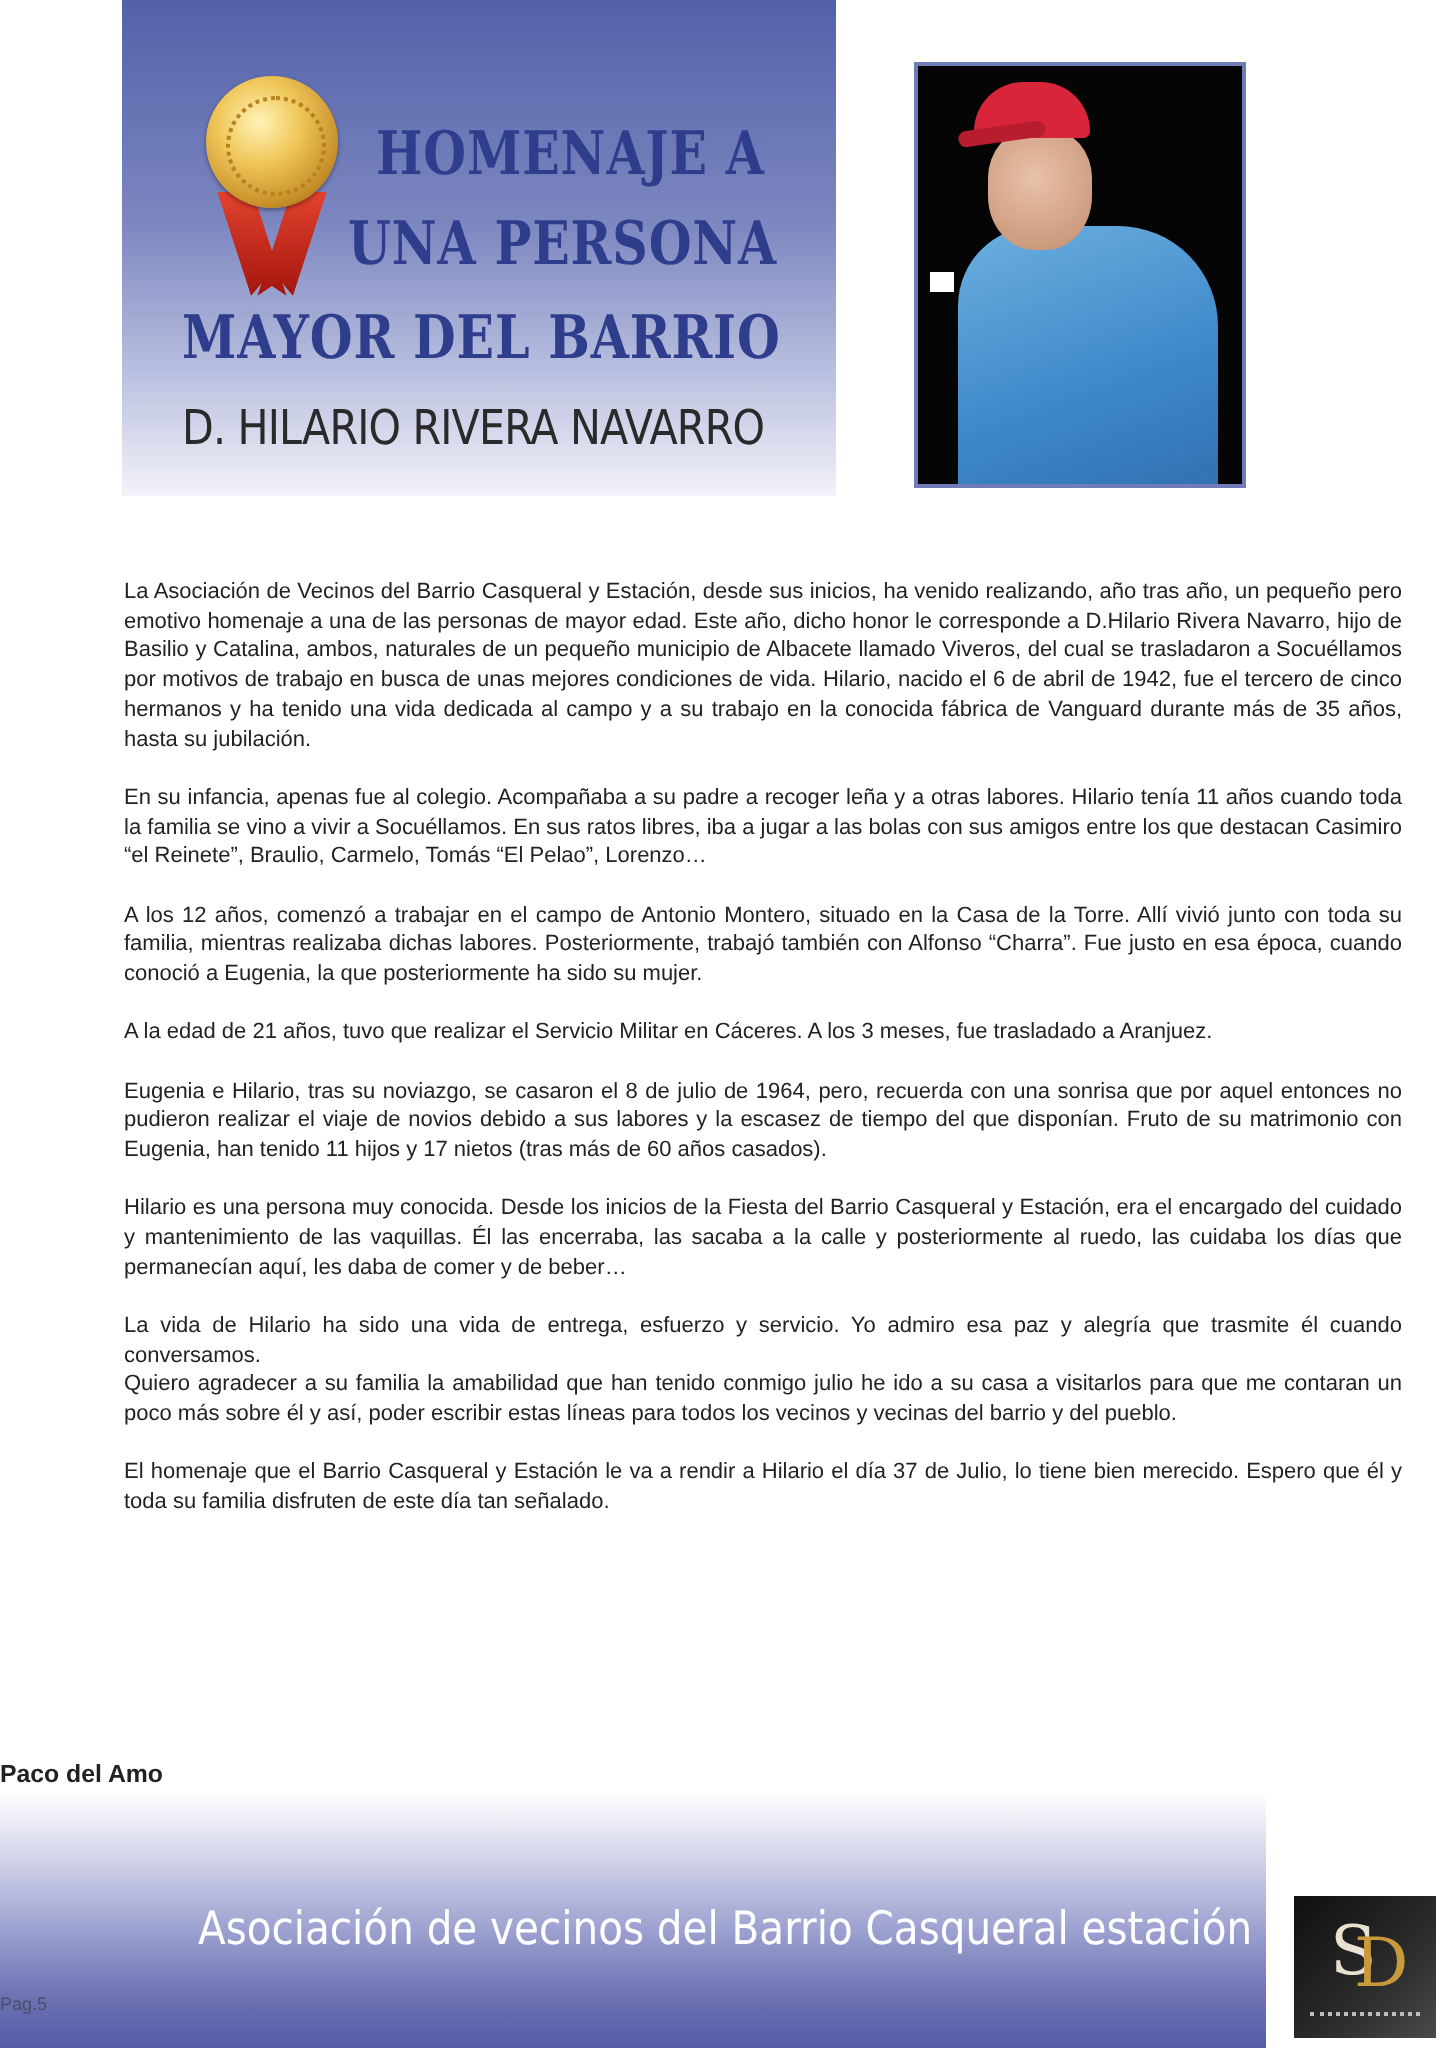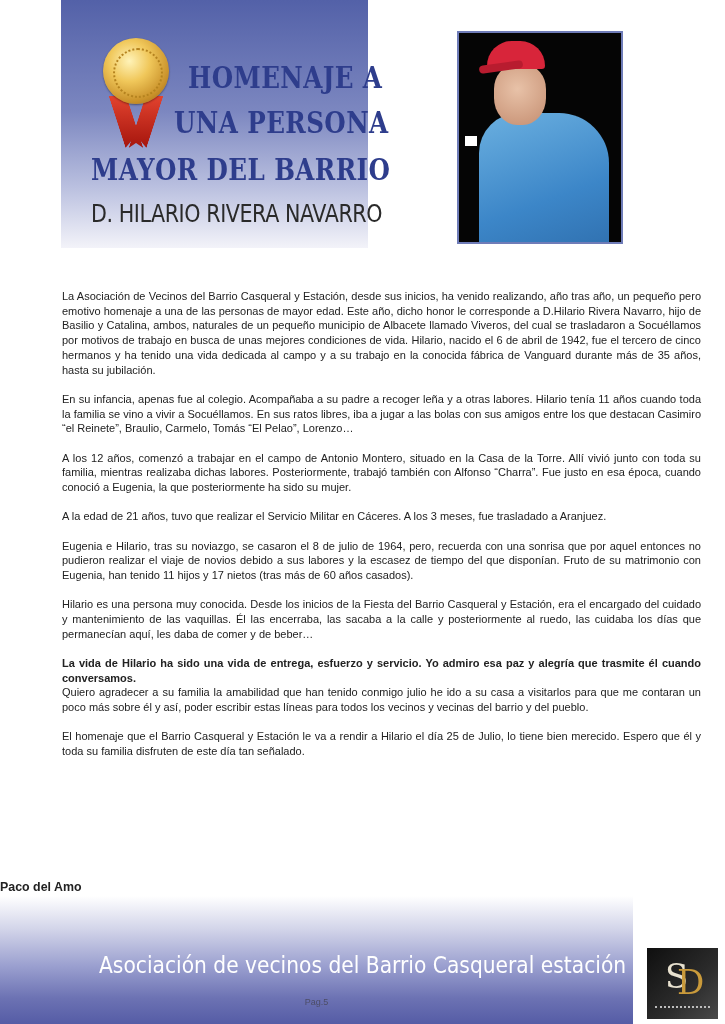--- a/index.html
+++ b/index.html
@@ -1,20 +1,20 @@
 <!DOCTYPE html>
 <html><head>
   <meta charset="utf-8">
   <style>
     * { margin: 0; padding: 0; box-sizing: border-box; }
     html, body { width: 725px; height: 1024px; background: #ffffff; overflow: hidden; }
     body { position: relative; font-family: "Liberation Sans", sans-serif; color: #1e1e1e; }
 
     .banner {
-      position: absolute; left: 61px; top: 0; width: 307px; height: 248px;
+      position: absolute; left: 61px; top: 0; width: 357px; height: 248px;
       background: linear-gradient(to bottom, #5361a8 0%, #7c87c0 45%, #b9bfdf 75%, #f3f3f9 100%);
     }
     .medal { position: absolute; left: 40px; top: 38px; width: 70px; height: 112px; }
     .medal .disc {
       position: absolute; left: 2px; top: 0; width: 66px; height: 66px; border-radius: 50%;
       background: radial-gradient(circle at 40% 35%, #fff3b8 0%, #f0c75a 35%, #c9912a 70%, #8a5a12 100%);
       box-shadow: 0 1px 2px rgba(0,0,0,0.4);
     }
     .medal .disc::after {
       content: ""; position: absolute; left: 10px; top: 10px; width: 46px; height: 46px;
@@ -59,32 +59,32 @@
       background: linear-gradient(160deg, #6bb0e0, #3c86c8 60%, #2f6fae);
       border-radius: 40px 50px 0 0;
     }
     .photo .square { position: absolute; left: 6px; top: 103px; width: 12px; height: 10px; background: #fff; }
 
     .article {
       position: absolute; left: 62px; top: 289px; width: 639px;
       font-size: 11px; line-height: 14.7px; color: #222; text-align: justify;
     }
     .article p { margin-bottom: 14.6px; }
-    .article p.tight { margin-bottom: 0; font-weight: bold; }
+    .article p.tight { margin-bottom: 0; }
     .signature { position: absolute; left: 0; right: 0; top: 880px; text-align: left; font-weight: bold; font-size: 12.4px; color: #222; }
 
     .footer {
       position: absolute; left: 0; top: 896px; width: 633px; height: 128px;
       background: linear-gradient(to bottom, #ffffff 0%, #d4d6ea 25%, #9a9fcf 55%, #6c72b3 80%, #555ca6 100%);
     }
     .footer-title {
       position: absolute; left: 99px; top: 56px; font-size: 23px; color: #ffffff;
       font-family: "DejaVu Sans", sans-serif; white-space: nowrap; transform: scaleX(0.88); transform-origin: left top;
     }
-    .page-num { position: absolute; left: 0; right: 0; top: 101px; text-align: center; font-size: 9px; color: #4d4d66; }
+    .page-num { position: absolute; left: 0; right: 0; top: 101px; text-align: left; font-size: 9px; color: #4d4d66; }
     .logo {
       position: absolute; left: 647px; top: 52px; width: 71px; height: 71px;
       background: linear-gradient(135deg, #0f0f0f, #2c2c2c 60%, #4a4a4a);
     }
     .logo .s { position: absolute; left: 18px; top: 8px; font-family: "DejaVu Serif", serif; font-size: 34px; color: #e9e2d0; }
     .logo .d { position: absolute; left: 30px; top: 14px; font-family: "DejaVu Serif", serif; font-size: 34px; color: #c99a3b; }
     .logo .line { position: absolute; left: 8px; top: 58px; width: 55px; height: 2px; border-top: 2px dotted #bdbdbd; }
   </style>
 </head>
 <body>
@@ -110,21 +110,21 @@
 
 <div class="article">
   <p>La Asociación de Vecinos del Barrio Casqueral y Estación, desde sus inicios, ha venido realizando, año tras año, un pequeño pero emotivo homenaje a una de las personas de mayor edad.  Este año, dicho honor le corresponde a D.Hilario Rivera Navarro, hijo de Basilio y Catalina, ambos, naturales de un pequeño municipio de Albacete llamado Viveros, del cual se trasladaron a Socuéllamos por motivos de trabajo en busca de unas mejores condiciones de vida.   Hilario, nacido el 6 de abril de 1942, fue el tercero de cinco hermanos y ha tenido una vida dedicada al campo y a su trabajo en la conocida fábrica de Vanguard durante más de 35 años, hasta su jubilación.</p>
   <p>En su infancia, apenas fue al colegio.  Acompañaba a su padre a recoger leña y a otras labores.  Hilario tenía 11 años cuando toda la familia se vino a  vivir a Socuéllamos. En sus ratos libres, iba a jugar a las bolas con sus amigos entre los que destacan Casimiro “el Reinete”, Braulio, Carmelo, Tomás “El Pelao”, Lorenzo…</p>
   <p>A los 12 años,  comenzó a trabajar en el campo de Antonio Montero, situado en la Casa de la Torre. Allí vivió junto con toda su familia, mientras realizaba dichas labores. Posteriormente, trabajó también con Alfonso “Charra”. Fue justo en esa época, cuando conoció a Eugenia, la que posteriormente ha sido su mujer.</p>
   <p>A la edad de 21 años, tuvo que realizar el Servicio Militar en Cáceres. A los 3 meses, fue trasladado a Aranjuez.</p>
   <p>Eugenia e Hilario, tras su noviazgo, se casaron el 8 de julio de 1964, pero, recuerda con una sonrisa que por aquel entonces no pudieron realizar el viaje de novios debido a sus labores y la escasez de tiempo del que disponían.  Fruto de su matrimonio con Eugenia, han tenido 11   hijos y 17 nietos (tras más de 60 años casados).</p>
   <p>Hilario es una persona muy conocida. Desde los inicios de la Fiesta del Barrio Casqueral y Estación, era el encargado del cuidado y mantenimiento de las   vaquillas. Él las encerraba, las sacaba a la calle y posteriormente al ruedo, las cuidaba los días que permanecían aquí, les daba de comer y de beber…</p>
   <p class="tight">La vida de Hilario ha sido una vida de entrega, esfuerzo y servicio. Yo admiro esa paz y alegría que trasmite él cuando conversamos.</p>
   <p>Quiero agradecer a su familia la amabilidad que han tenido conmigo julio he ido a su casa a visitarlos para que me contaran  un poco más sobre él  y así, poder escribir estas líneas para todos los vecinos y vecinas del barrio y del pueblo.</p>
-  <p>El homenaje que el Barrio Casqueral y Estación le va a rendir a Hilario el día 25 de Julio, lo tiene bien merecido. Espero que él y toda su familia disfruten de este día tan señalado.</p>
+  <p>El homenaje que el Barrio Casqueral y Estación le va a rendir a Hilario el día 37 de Julio, lo tiene bien merecido. Espero que él y toda su familia disfruten de este día tan señalado.</p>
 </div>
 
 <div class="signature">Paco del Amo</div>
 
 <div class="footer">
   <div class="footer-title">Asociación de vecinos del Barrio Casqueral estación</div>
   <div class="page-num">Pag.5</div>
   <div class="logo">
     <span class="s">S</span>
     <span class="d">D</span>

